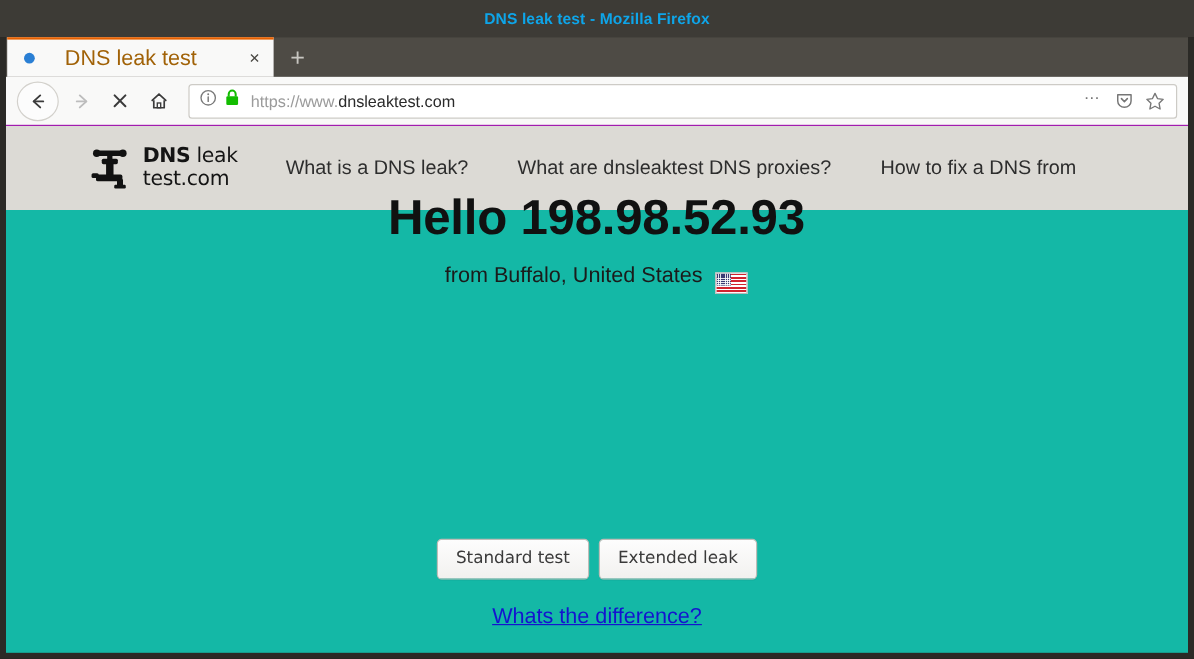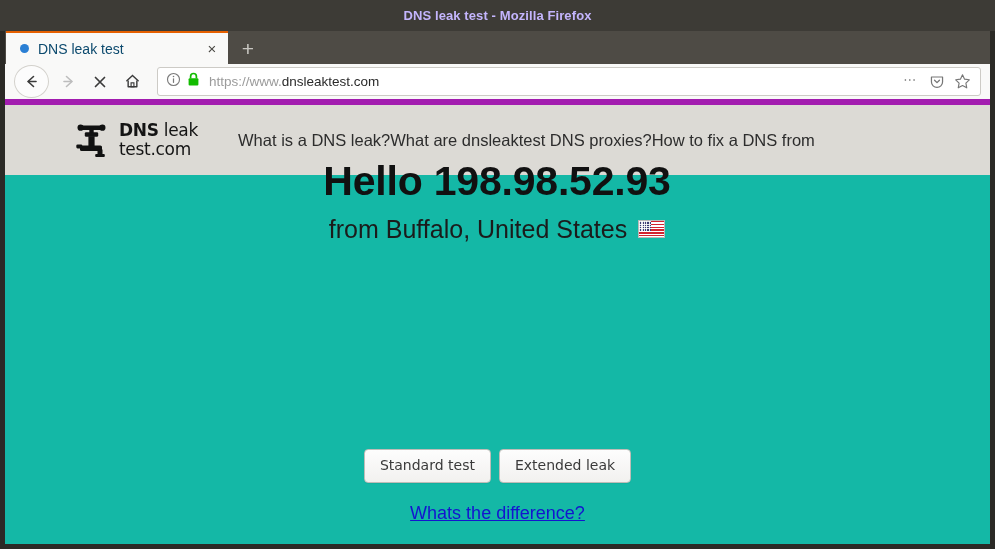--- a/index.html
+++ b/index.html
@@ -22,21 +22,21 @@
     box-sizing: border-box;
     background: #2b2a26;
     display: flex;
     flex-direction: column;
   }
 
   
   .titlebar {
     height: 31px;
     background: #3d3b36;
-    color: #c4b5fd;
+    color: #0ea5e9;
     font-size: 13px;
     font-weight: bold;
     display: flex;
     align-items: center;
     justify-content: center;
     letter-spacing: .1px;
     flex: 0 0 auto;
     user-select: none;
   }
 
@@ -70,25 +70,26 @@
   .tab-favicon {
     width: 9px;
     height: 9px;
     border-radius: 50%;
     background: #2a7fd4;
     flex: 0 0 auto;
     margin-right: 9px;
   }
   .tab-title {
     flex: 1 1 auto;
-    font-size: 14px;
-    color: #0c4a6e;
+    font-size: 18px;
+    color: #a16207;
     white-space: nowrap;
     overflow: hidden;
     text-overflow: ellipsis;
+    margin-left: 16px;
   }
   .tab-close {
     flex: 0 0 auto;
     width: 20px;
     height: 20px;
     display: flex;
     align-items: center;
     justify-content: center;
     color: #4a4944;
     font-size: 15px;
@@ -107,21 +108,21 @@
   }
 
   
   .toolbar {
     height: 41px;
     background: #f9f9f8;
     display: flex;
     align-items: center;
     padding: 0 9px;
     box-sizing: border-box;
-    border-bottom: 6px solid #a21caf;
+    border-bottom: 1px solid #a21caf;
   }
   .navbtn {
     width: 32px;
     height: 30px;
     display: flex;
     align-items: center;
     justify-content: center;
     flex: 0 0 auto;
   }
   .navbtn svg { display: block; }
@@ -213,20 +214,21 @@
     font-size: 17px;
     line-height: 19px;
     color: #141414;
     letter-spacing: -0.3px;
   }
   .logo-text .b { font-weight: bold; }
 
   .nav {
     display: flex;
     align-items: center;
+    gap: 41px;
     flex: 0 0 auto;
   }
   .nav a {
     font-size: 16.5px;
     color: #2d2d2d;
     text-decoration: none;
     white-space: nowrap;
   }
 
   .hero {
@@ -242,25 +244,25 @@
   .hello {
     margin: 0;
     font-size: 41px;
     font-weight: bold;
     color: #111111;
     letter-spacing: -0.2px;
     line-height: 48px;
   }
   .fromline {
     margin: 8px 0 0 0;
-    font-size: 25px;
+    font-size: 18px;
     color: #1b1b1b;
     line-height: 32px;
     display: flex;
-    align-items: center;
+    align-items: flex-end;
     justify-content: center;
     gap: 11px;
   }
 
   .flag {
     display: inline-block;
     width: 27px;
     height: 18px;
     border: 1px solid #b9b9b9;
     position: relative;

